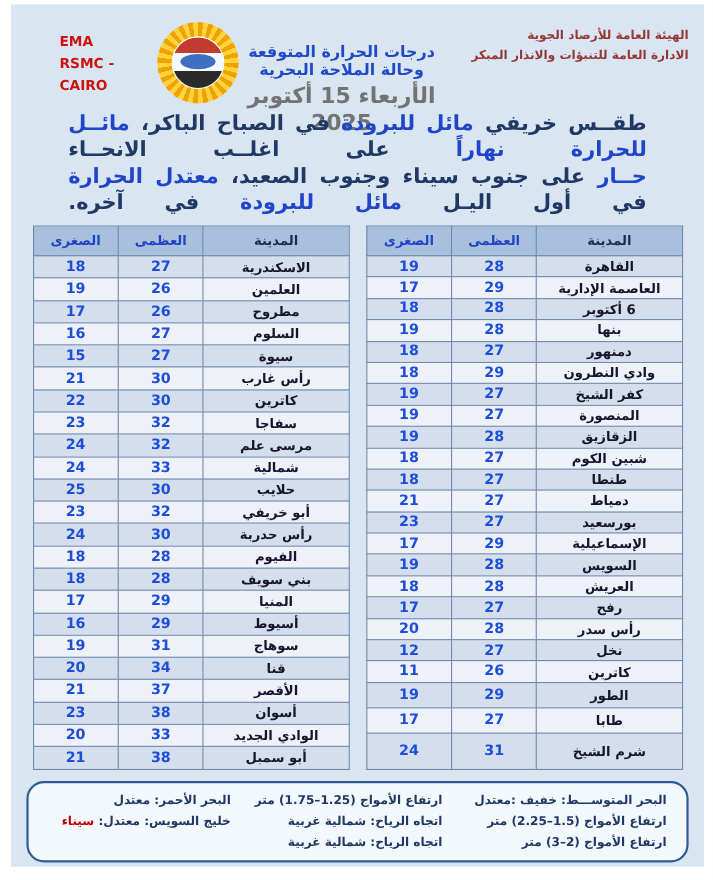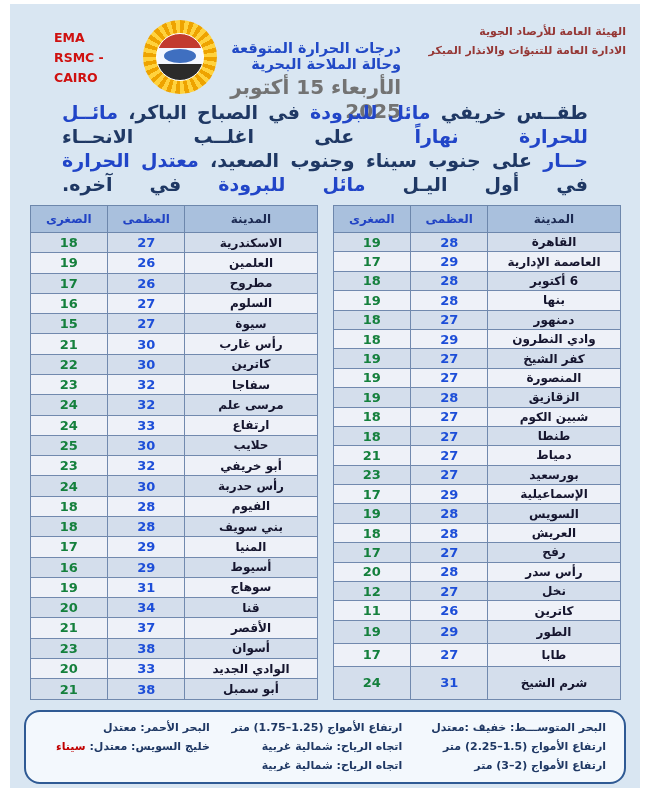--- a/index.html
+++ b/index.html
@@ -12,21 +12,21 @@
   }
   .page { position:relative; width:648px; height:800px; background:#ffffff; }
   .content {
     position:absolute; top:4px; left:10px; right:8px; bottom:12px;
     background:#d9e6f2; overflow:hidden; direction:rtl;
   }
 
   
   .hdr { display:flex; direction:rtl; padding:10px 14px 0 10px; height:88px; }
   .org { width:225px; text-align:right; color:#953735; font-size:11px; line-height:1.75; margin-top:8px; }
-  .hdr-center { flex:1; text-align:right; }
+  .hdr-center { flex:1; text-align:center; }
   .doc-title { color:#2149c6; font-size:14.5px; margin-top:26px; }
   .doc-date  { color:#737373; font-size:20px; margin-top:3px; letter-spacing:0.5px; }
   .logo-wrap { width:80px; display:flex; justify-content:center; }
   .logo {
     width:74px; height:74px; border-radius:50%; position:relative; margin-top:6px;
     background:repeating-conic-gradient(#eea300 0deg 7.5deg, #ffd23e 7.5deg 15deg);
   }
   .logo-inner {
     position:absolute; inset:13px; border-radius:50%; overflow:hidden;
     border:1.5px solid #ffffff;
@@ -47,21 +47,21 @@
   .tables { display:flex; direction:rtl; justify-content:center; gap:15px; margin-top:9px; }
   table { border-collapse:collapse; width:288px; border:1.5px solid #44618f; background:#eef1f8; }
   th { background:#a9c0dd; height:27px; font-size:12px; border:1px solid #6d87ac; }
   th.c-city { color:#1c2a52; width:46%; }
   th.c-max, th.c-min { color:#2143c4; width:27%; }
   td { border:1px solid #7189ae; text-align:center; height:19.4px; padding:0 2px; }
   tbody tr:nth-child(odd)  td { background:#d4deec; }
   tbody tr:nth-child(even) td { background:#eef1f8; }
   td.city { color:#15152e; font-size:12px; }
   td.max  { color:#1d4ed8; font-size:13px; }
-  td.min  { color:#15803d; font-size:13px; }
+  td.min  { color:#1d4ed8; font-size:13px; }
   .t-right tbody tr:nth-child(21) td,
   .t-right tbody tr:nth-child(22) td { height:23px; }
   .t-right tbody tr:last-child td { height:33px; }
 
   
   .marine {
     margin:10px 14px 0 14px; background:#f3f8fd; border:2px solid #2f5a94;
     border-radius:16px; padding:7px 18px 8px 14px;
     display:grid; grid-template-columns:36% 34% 30%; row-gap:2px;
     direction:rtl; color:#1f3864; font-size:11px; line-height:17px;
@@ -276,21 +276,21 @@
               <td class="city">سفاجا</td>
               <td class="max">32</td>
               <td class="min">23</td>
             </tr>
             <tr>
               <td class="city">مرسى علم</td>
               <td class="max">32</td>
               <td class="min">24</td>
             </tr>
             <tr>
-              <td class="city">ارتفاع</td>
+              <td class="city">شمالية</td>
               <td class="max">33</td>
               <td class="min">24</td>
             </tr>
             <tr>
               <td class="city">حلايب</td>
               <td class="max">30</td>
               <td class="min">25</td>
             </tr>
             <tr>
               <td class="city">أبو خريفي</td>

